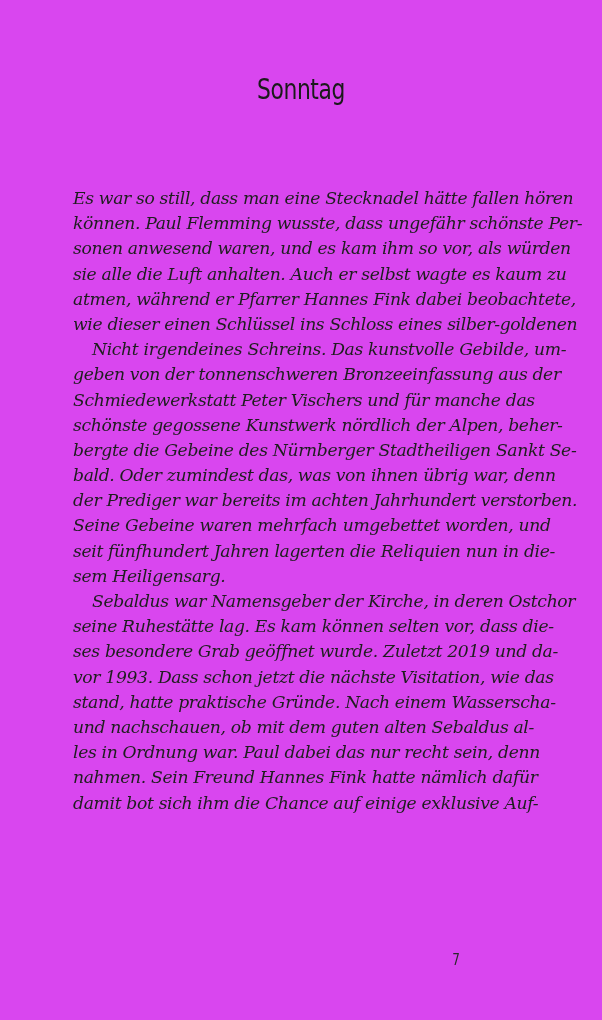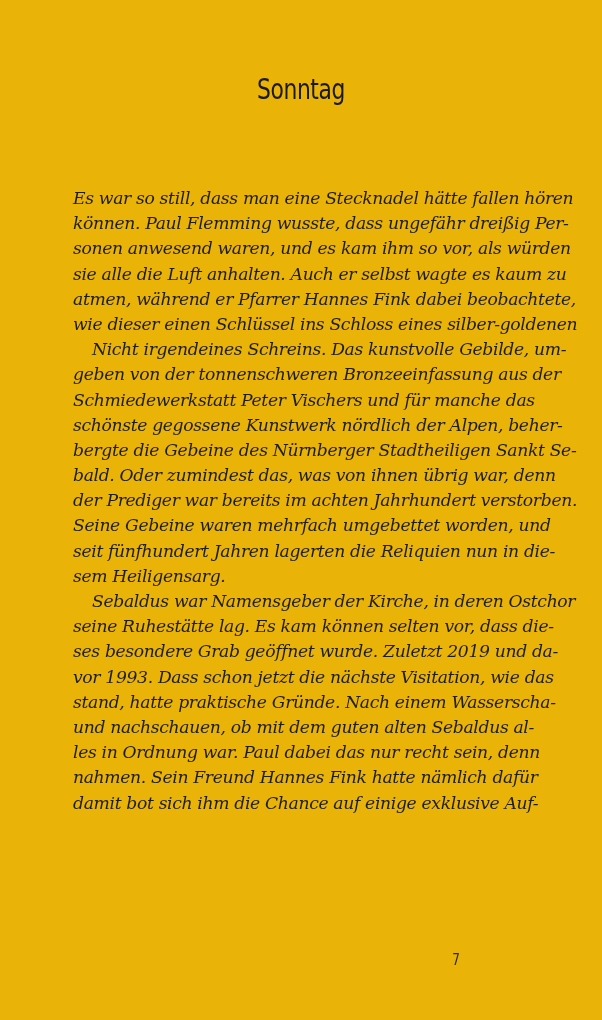--- a/index.html
+++ b/index.html
@@ -12,21 +12,21 @@
     height: 1020px;
     position: relative;
     overflow: hidden;
     color: #1a1a1a;
   }
   .page {
     position: absolute;
     left: 0; top: 0;
     width: 602px;
     height: 1020px;
-    background: #eab308;
+    background: #d946ef;
   }
   .chapter-title {
     position: absolute;
     top: 73px;
     left: 0;
     width: 602px;
     text-align: center;
     font-family: "DejaVu Sans", sans-serif;
     font-size: 28px;
     font-weight: normal;
@@ -74,21 +74,21 @@
 </head>
 <body>
 
 <div class="page">
   <h1 class="chapter-title">Sonntag</h1>
 
   <div class="body-text">
 
     <div>
       <span class="line">Es war so still, dass man eine Stecknadel hätte fallen hören</span>
-      <span class="line">können. Paul Flemming wusste, dass ungefähr dreißig Per-</span>
+      <span class="line">können. Paul Flemming wusste, dass ungefähr schönste Per-</span>
       <span class="line">sonen anwesend waren, und es kam ihm so vor, als würden</span>
       <span class="line">sie alle die Luft anhalten. Auch er selbst wagte es kaum zu</span>
       <span class="line">atmen, während er Pfarrer Hannes Fink dabei beobachtete,</span>
       <span class="line">wie dieser einen Schlüssel ins Schloss eines silber-goldenen</span>
     </div>
 
     <div>
       <span class="line indent">Nicht irgendeines Schreins. Das kunstvolle Gebilde, um-</span>
       <span class="line">geben von der tonnenschweren Bronzeeinfassung aus der</span>
       <span class="line">Schmiedewerkstatt Peter Vischers und für manche das</span>

